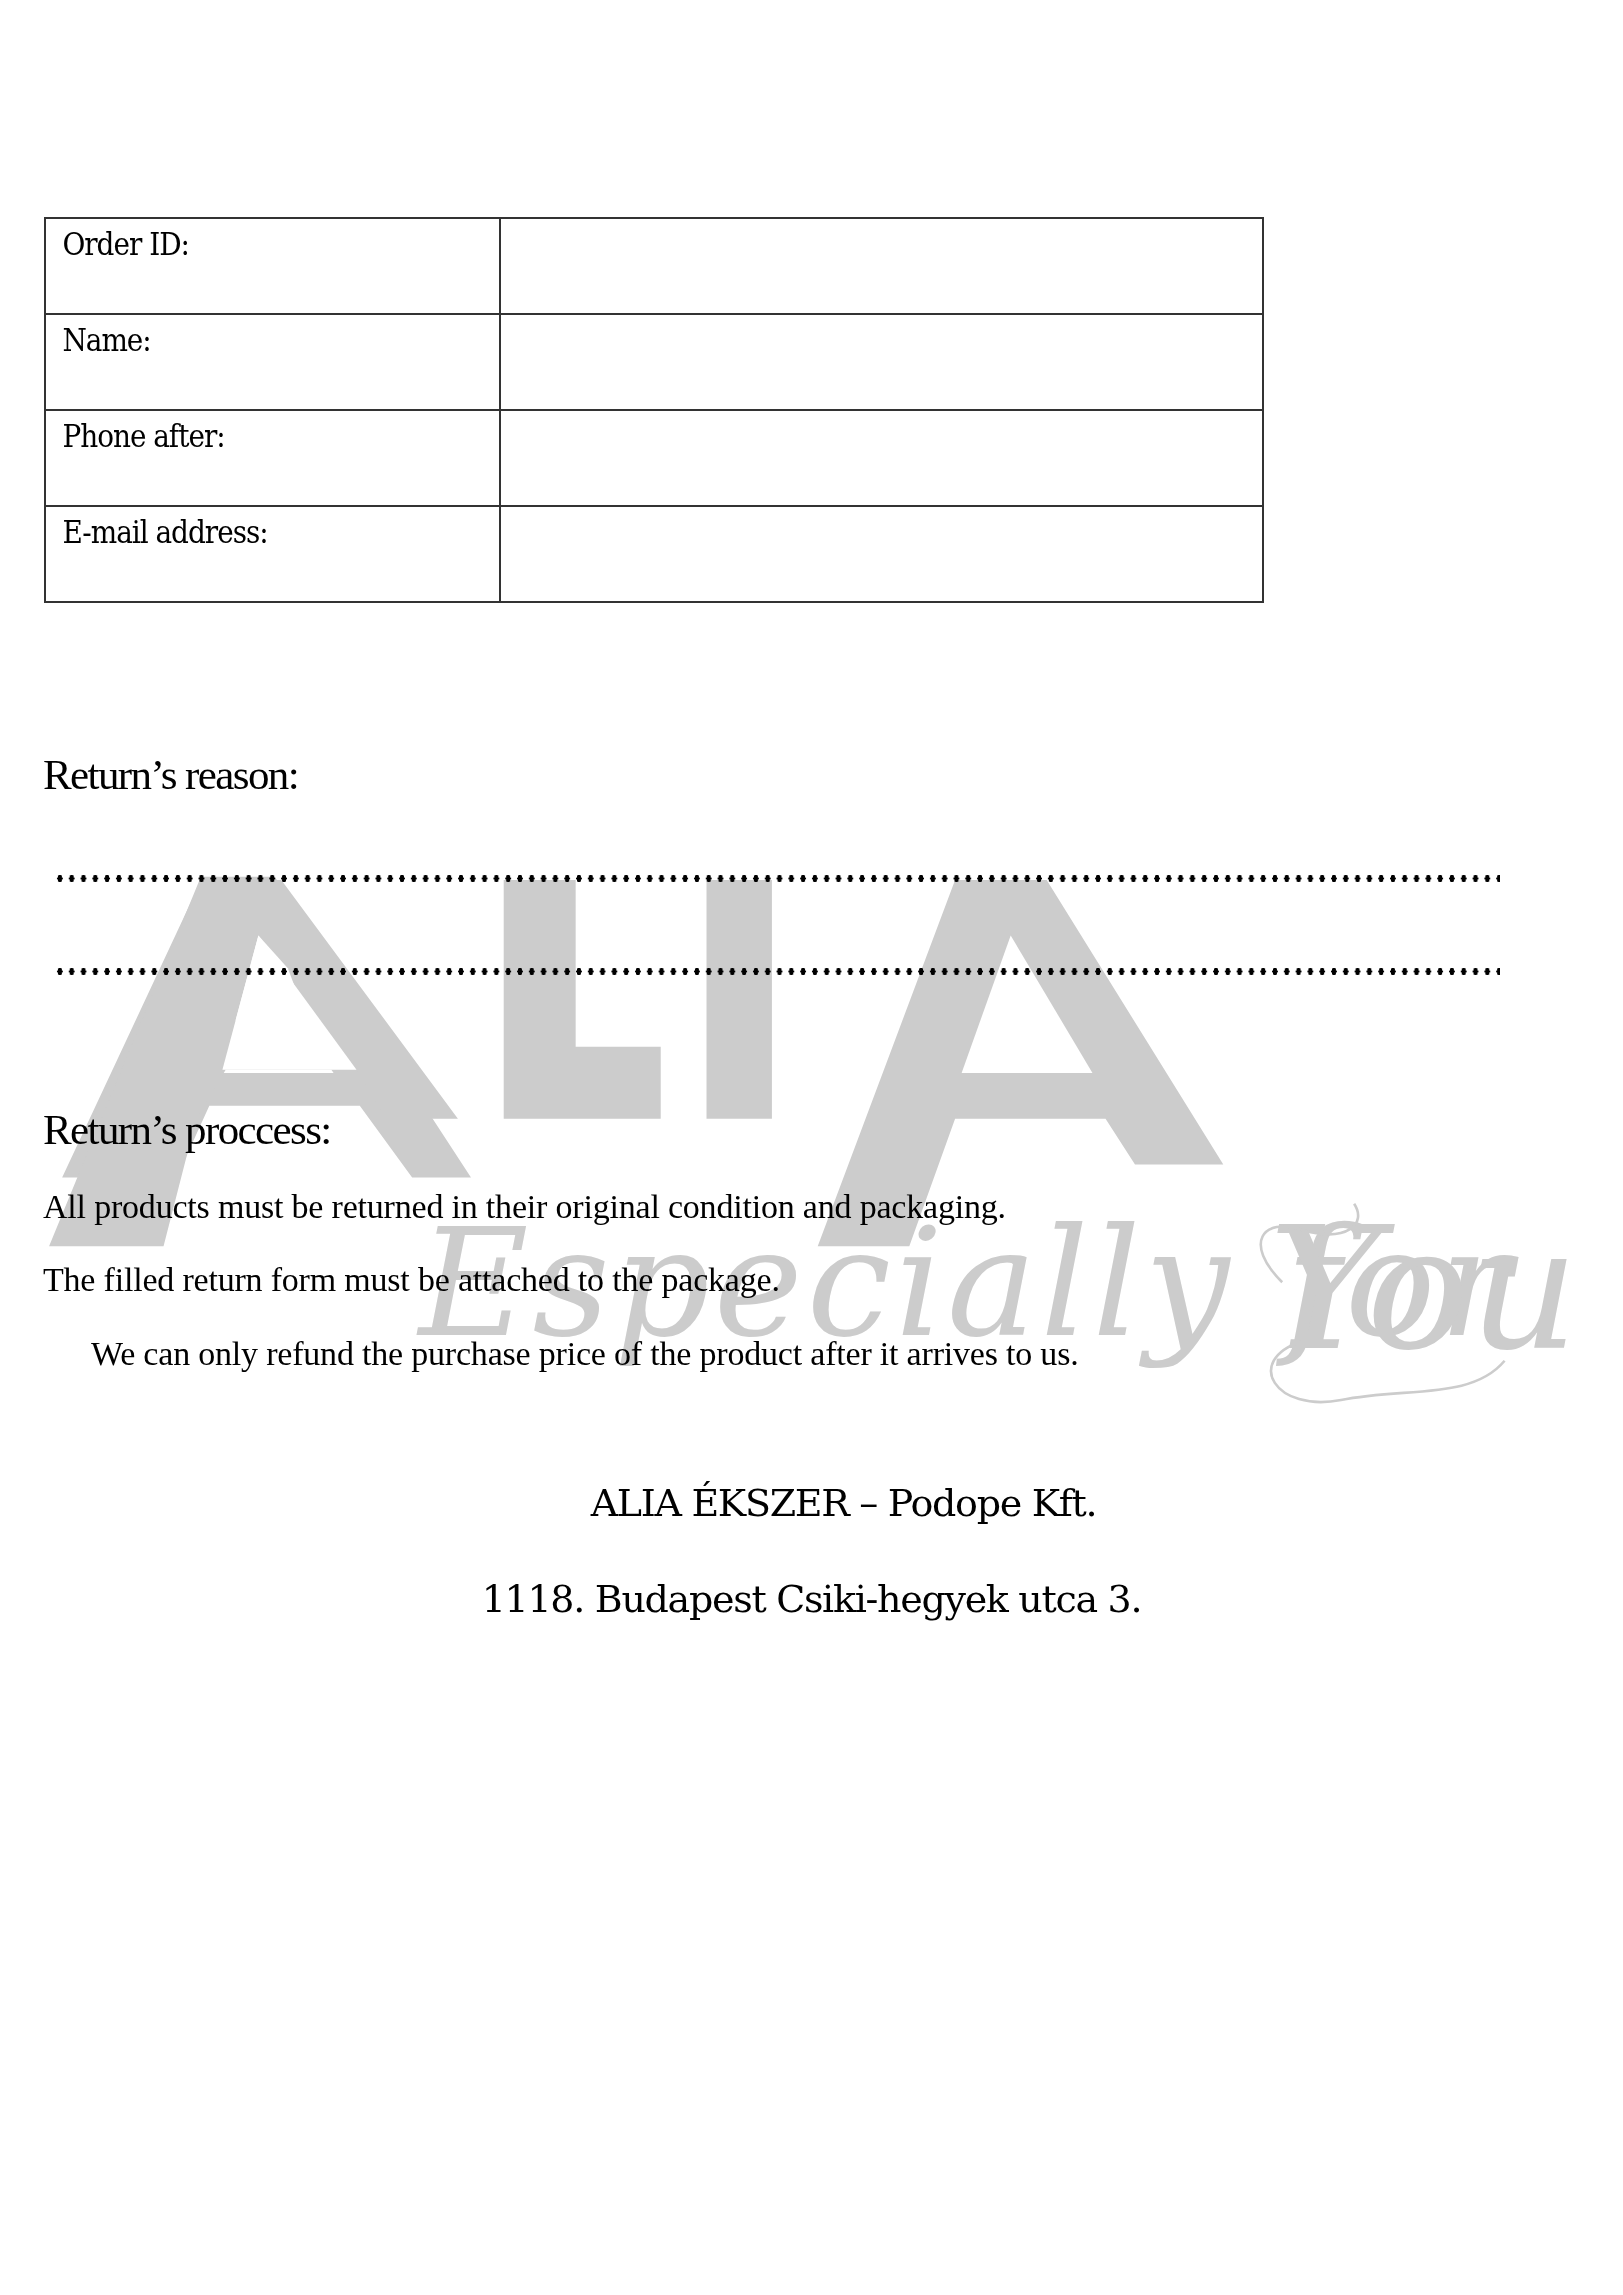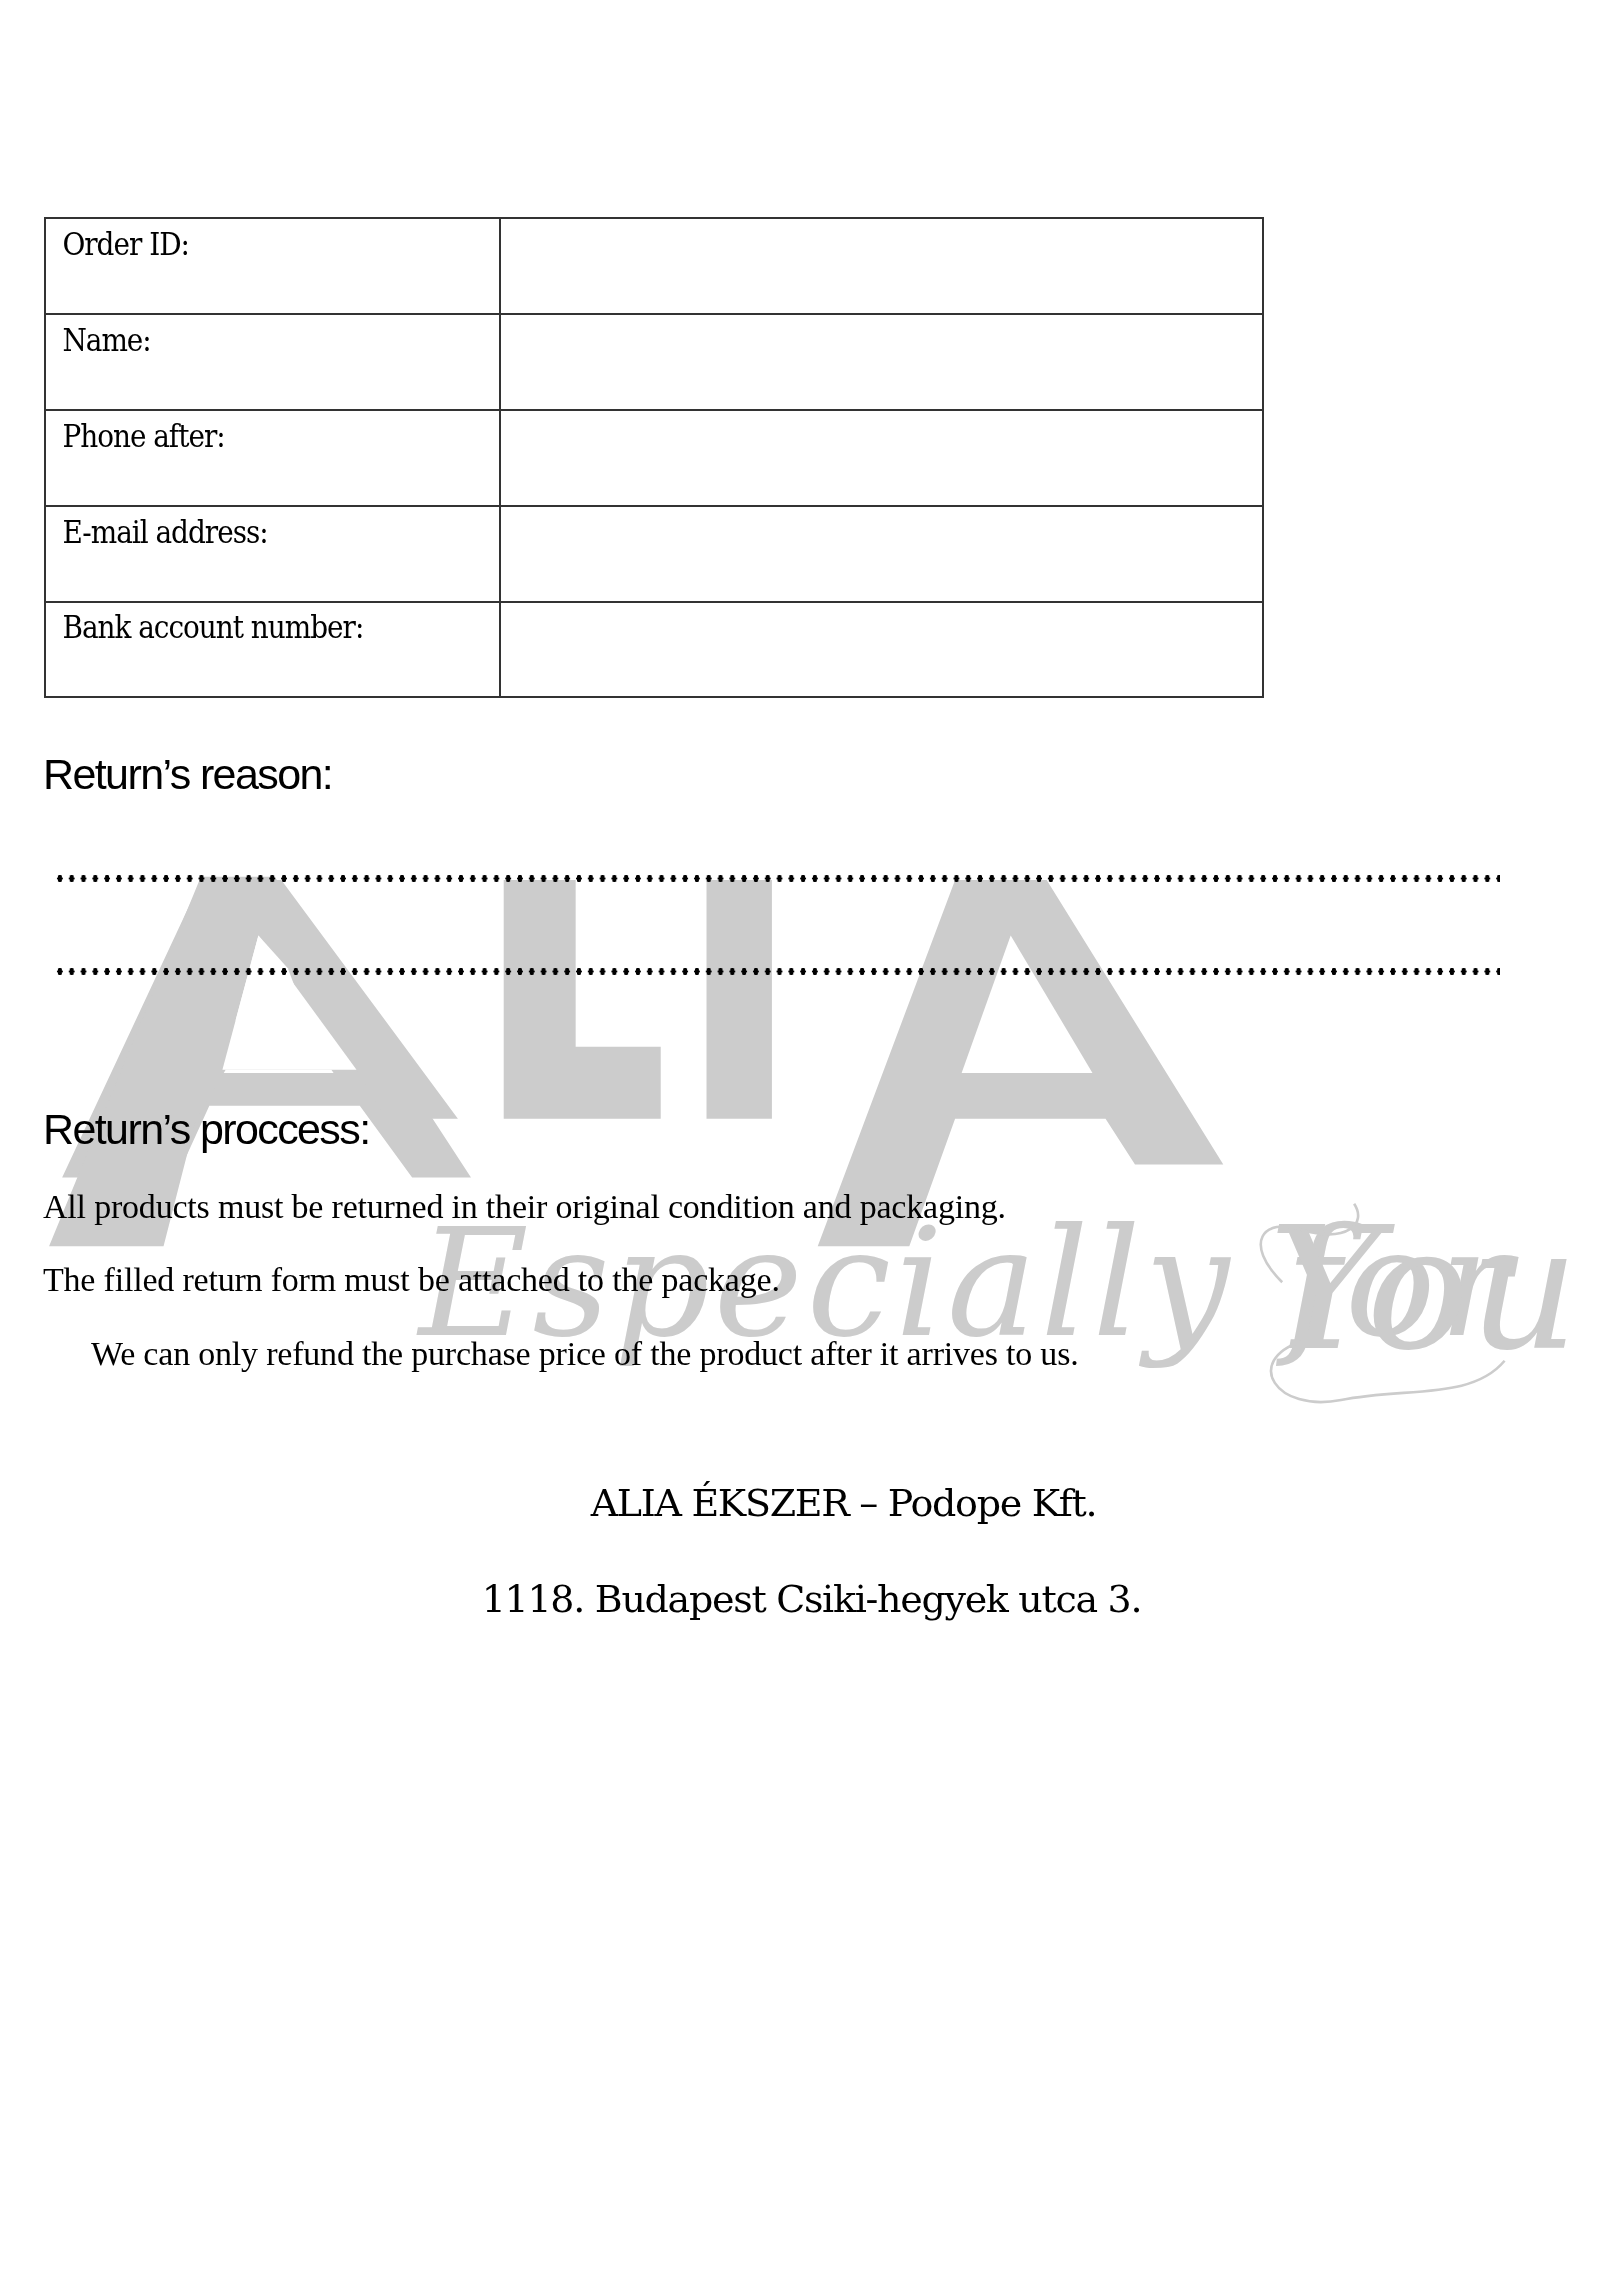--- a/index.html
+++ b/index.html
@@ -54,21 +54,21 @@
       line-height: 1.15;
       font-stretch: condensed;
       letter-spacing: -1px;
     }
     table.info-table td.value-cell {
       width: auto;
     }
     .heading {
       position: absolute;
       left: 43px;
-      font-family: Liberation Sans, sans-serif;
+      font-family: Liberation Serif, serif;
       font-size: 43px;
       letter-spacing: -1.6px;
       line-height: 1;
     }
     .dotted-line {
       position: absolute;
       left: 54px;
       width: 1446px;
       height: 9.2px;
       background-image: radial-gradient(ellipse 2.6px 3.9px at center, #000 95%, transparent 100%);
@@ -139,24 +139,20 @@
         <td class="value-cell"></td>
       </tr>
       <tr>
         <td class="label-cell">Phone after:</td>
         <td class="value-cell"></td>
       </tr>
       <tr>
         <td class="label-cell">E-mail address:</td>
         <td class="value-cell"></td>
       </tr>
-      <tr>
-        <td class="label-cell">Bank account number:</td>
-        <td class="value-cell"></td>
-      </tr>
     </tbody>
   </table>
 
   <div class="heading" style="top:753px;">Return’s reason:</div>
 
   <div class="dotted-line" style="top:874px;"></div>
   <div class="dotted-line" style="top:967px;"></div>
 
   <div class="heading" style="top:1108px;">Return’s proccess:</div>
 

